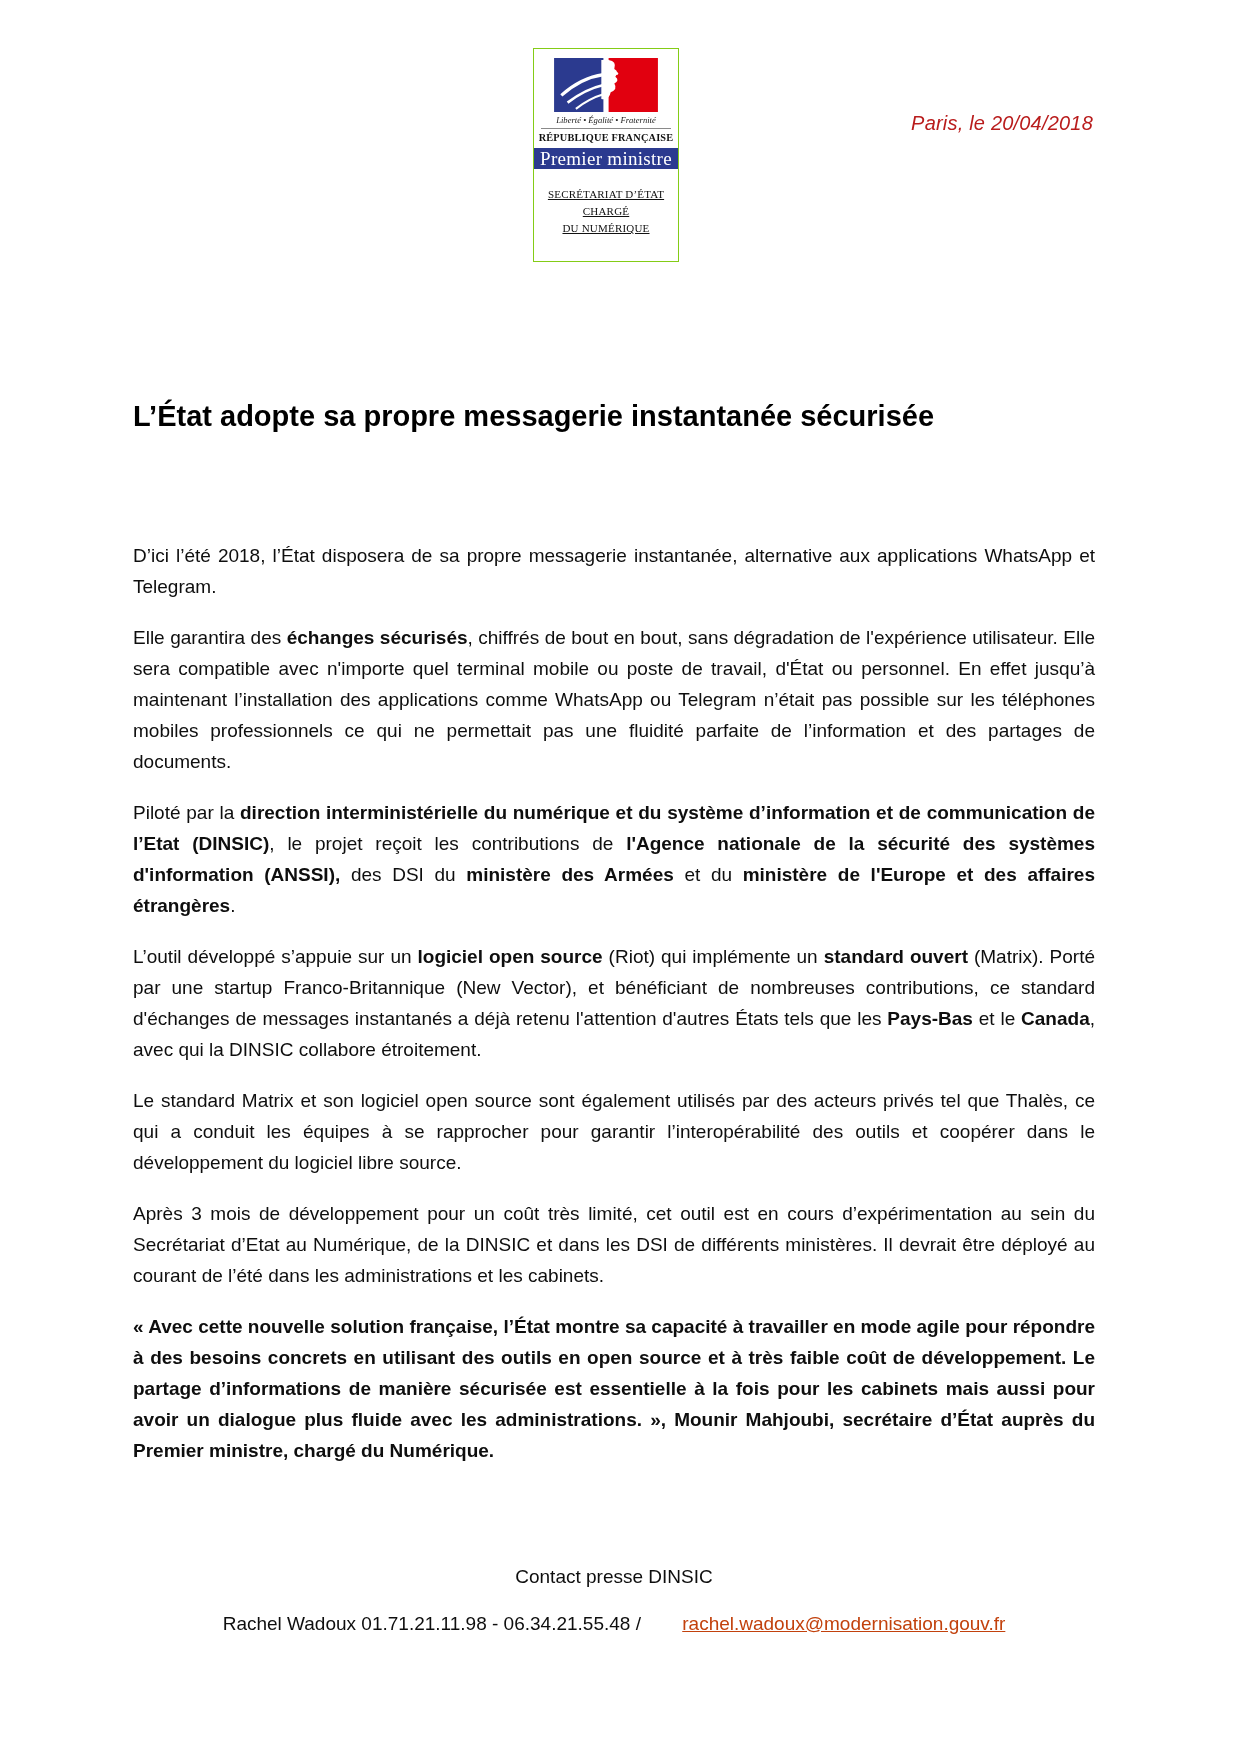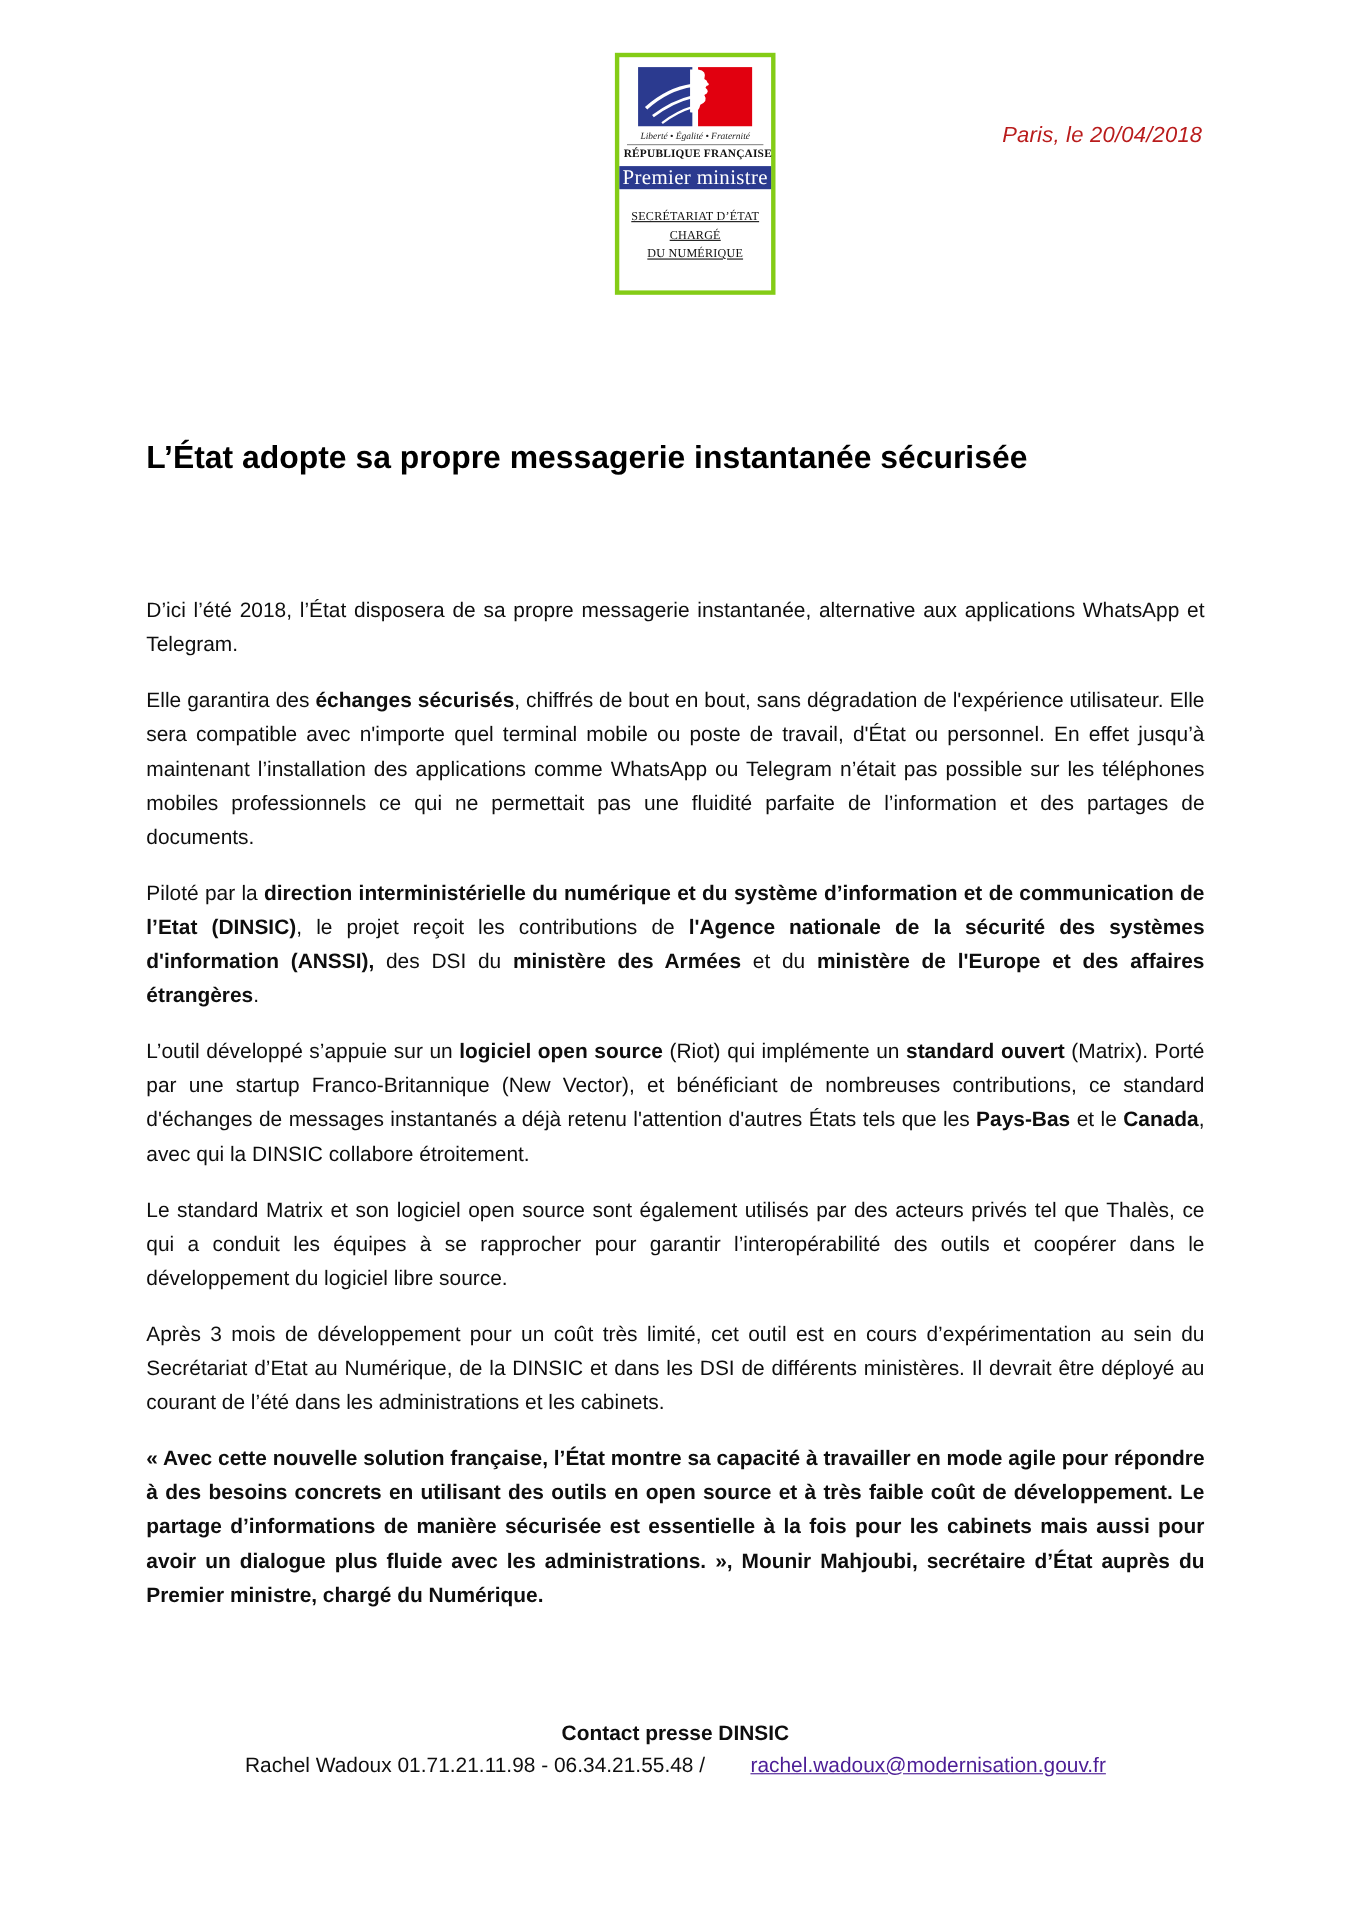--- a/index.html
+++ b/index.html
@@ -3,22 +3,22 @@
 <meta charset="utf-8">
 <style>
   html,body{margin:0;padding:0;}
   body{
     width:1240px;height:1754px;position:relative;background:#ffffff;
     font-family:"Liberation Sans",sans-serif;color:#121212;
     -webkit-font-smoothing:antialiased;
   }
   
   .logo-box{
-    position:absolute;left:559px;top:48px;width:146px;
-    border:4px solid #84cc16;background:#fff;text-align:center;
+    position:absolute;left:533px;top:48px;width:146px;
+    border:1px solid #84cc16;background:#fff;text-align:center;
     box-sizing:border-box;
   }
   .logo-top{padding:9px 4px 5px;}
   .flag-svg{width:104px;height:54px;display:block;margin:0 auto 3px;}
   .motto{
     font-family:"Liberation Serif",serif;font-style:italic;
     font-size:8.6px;color:#1a1a1a;white-space:nowrap;
     padding-bottom:3px;margin:0 3px 3px;border-bottom:1px solid #8a8a8a;
   }
   .republic{
@@ -53,22 +53,22 @@
     font-size:19px;line-height:31px;text-align:justify;color:#0e0e0e;
   }
   .body-text p{margin:16px 0 20px 0;}
   .b{font-weight:bold;}
   .i{}
   
   .footer{
     position:absolute;top:1566px;left:133px;width:962px;text-align:center;
     font-size:19px;color:#0e0e0e;
   }
-  .contact-title{font-weight:bold;margin-bottom:7px;}
-  .email-link{color:#4c1d95;text-decoration:underline;cursor:pointer;margin-left:36px;}
+  .contact-title{font-weight:normal;margin-bottom:25px;}
+  .email-link{color:#c2410c;text-decoration:underline;cursor:pointer;margin-left:36px;}
 </style>
 </head>
 <body>
 
 <div class="logo-box">
   <div class="logo-top">
     <svg class="flag-svg" viewBox="0 0 200 104" aria-hidden="true">
       <rect x="0" y="0" width="95" height="104" fill="#2B3A8F"></rect>
       <rect x="105" y="0" width="95" height="104" fill="#E1000F"></rect>
       <path d="M105,4 q16,2 11,17 q10,5 2,15 q9,7 -2,13 q7,11 -7,17 q-3,16 -18,13 L91,4 z" fill="#ffffff"></path>

